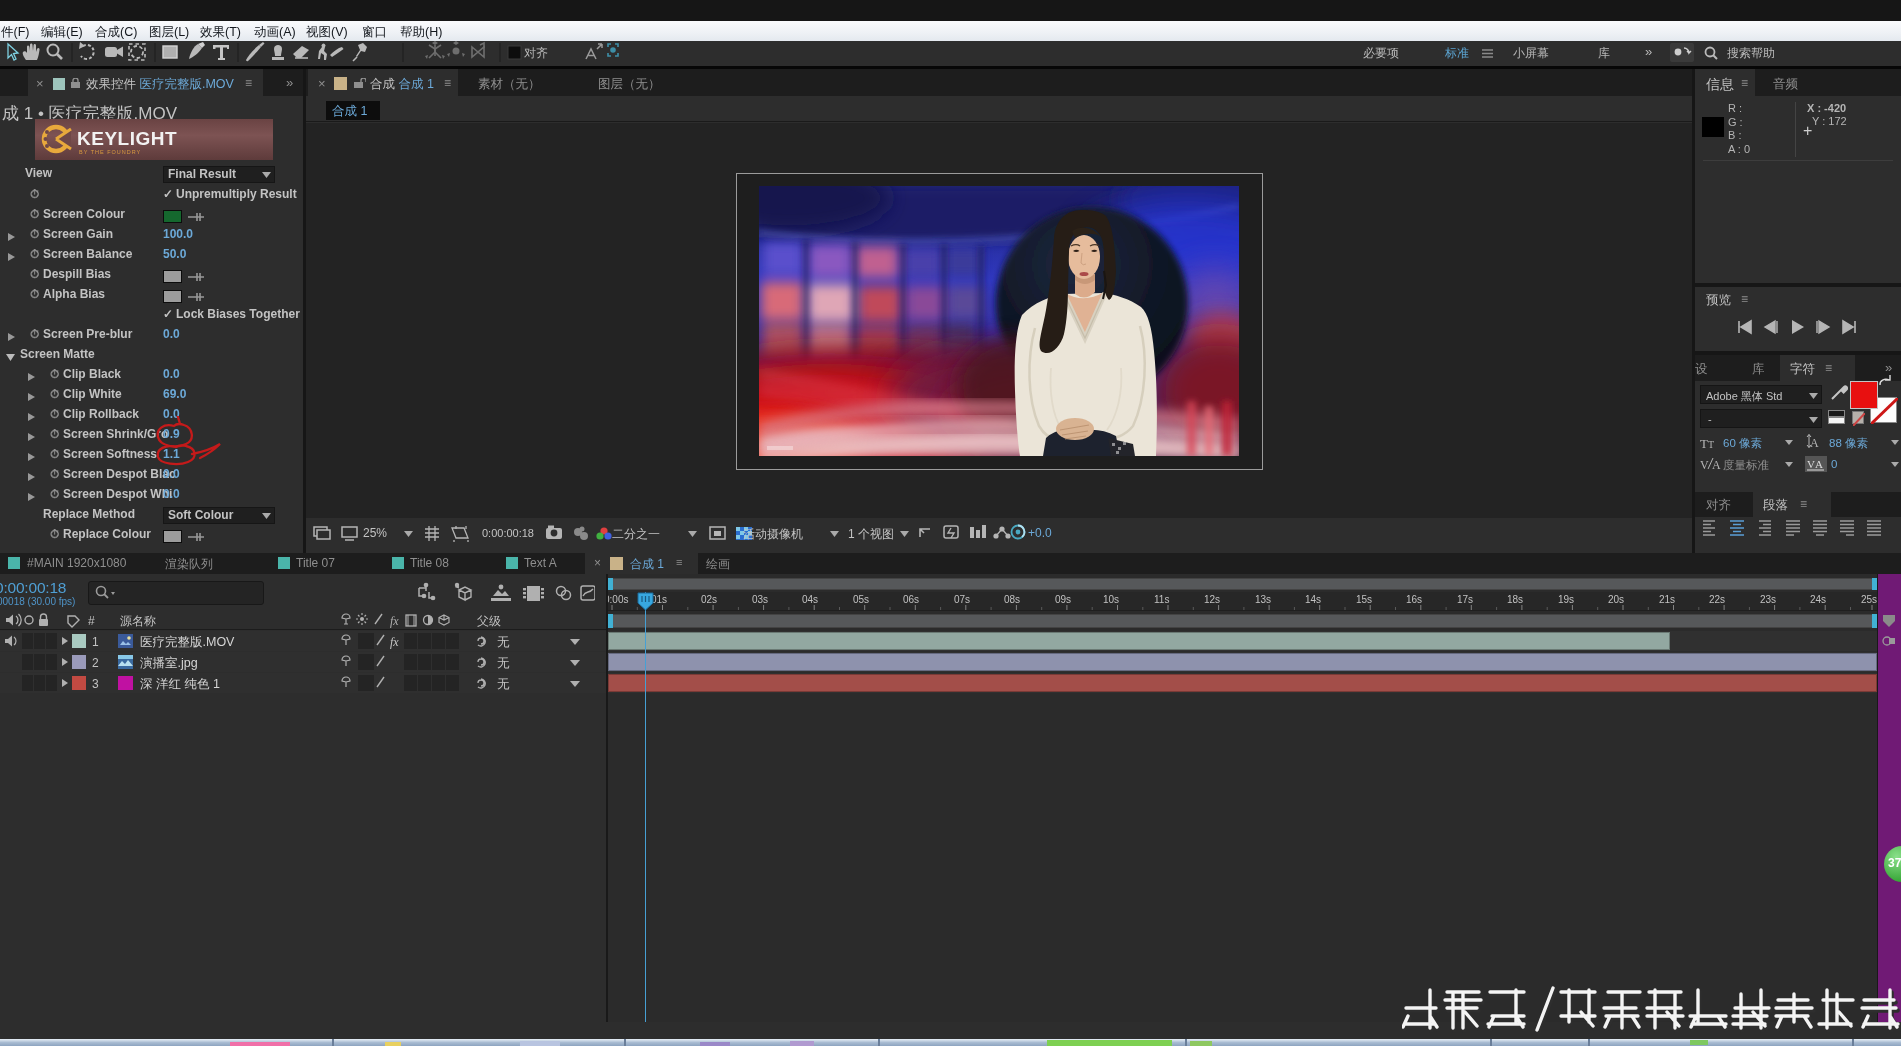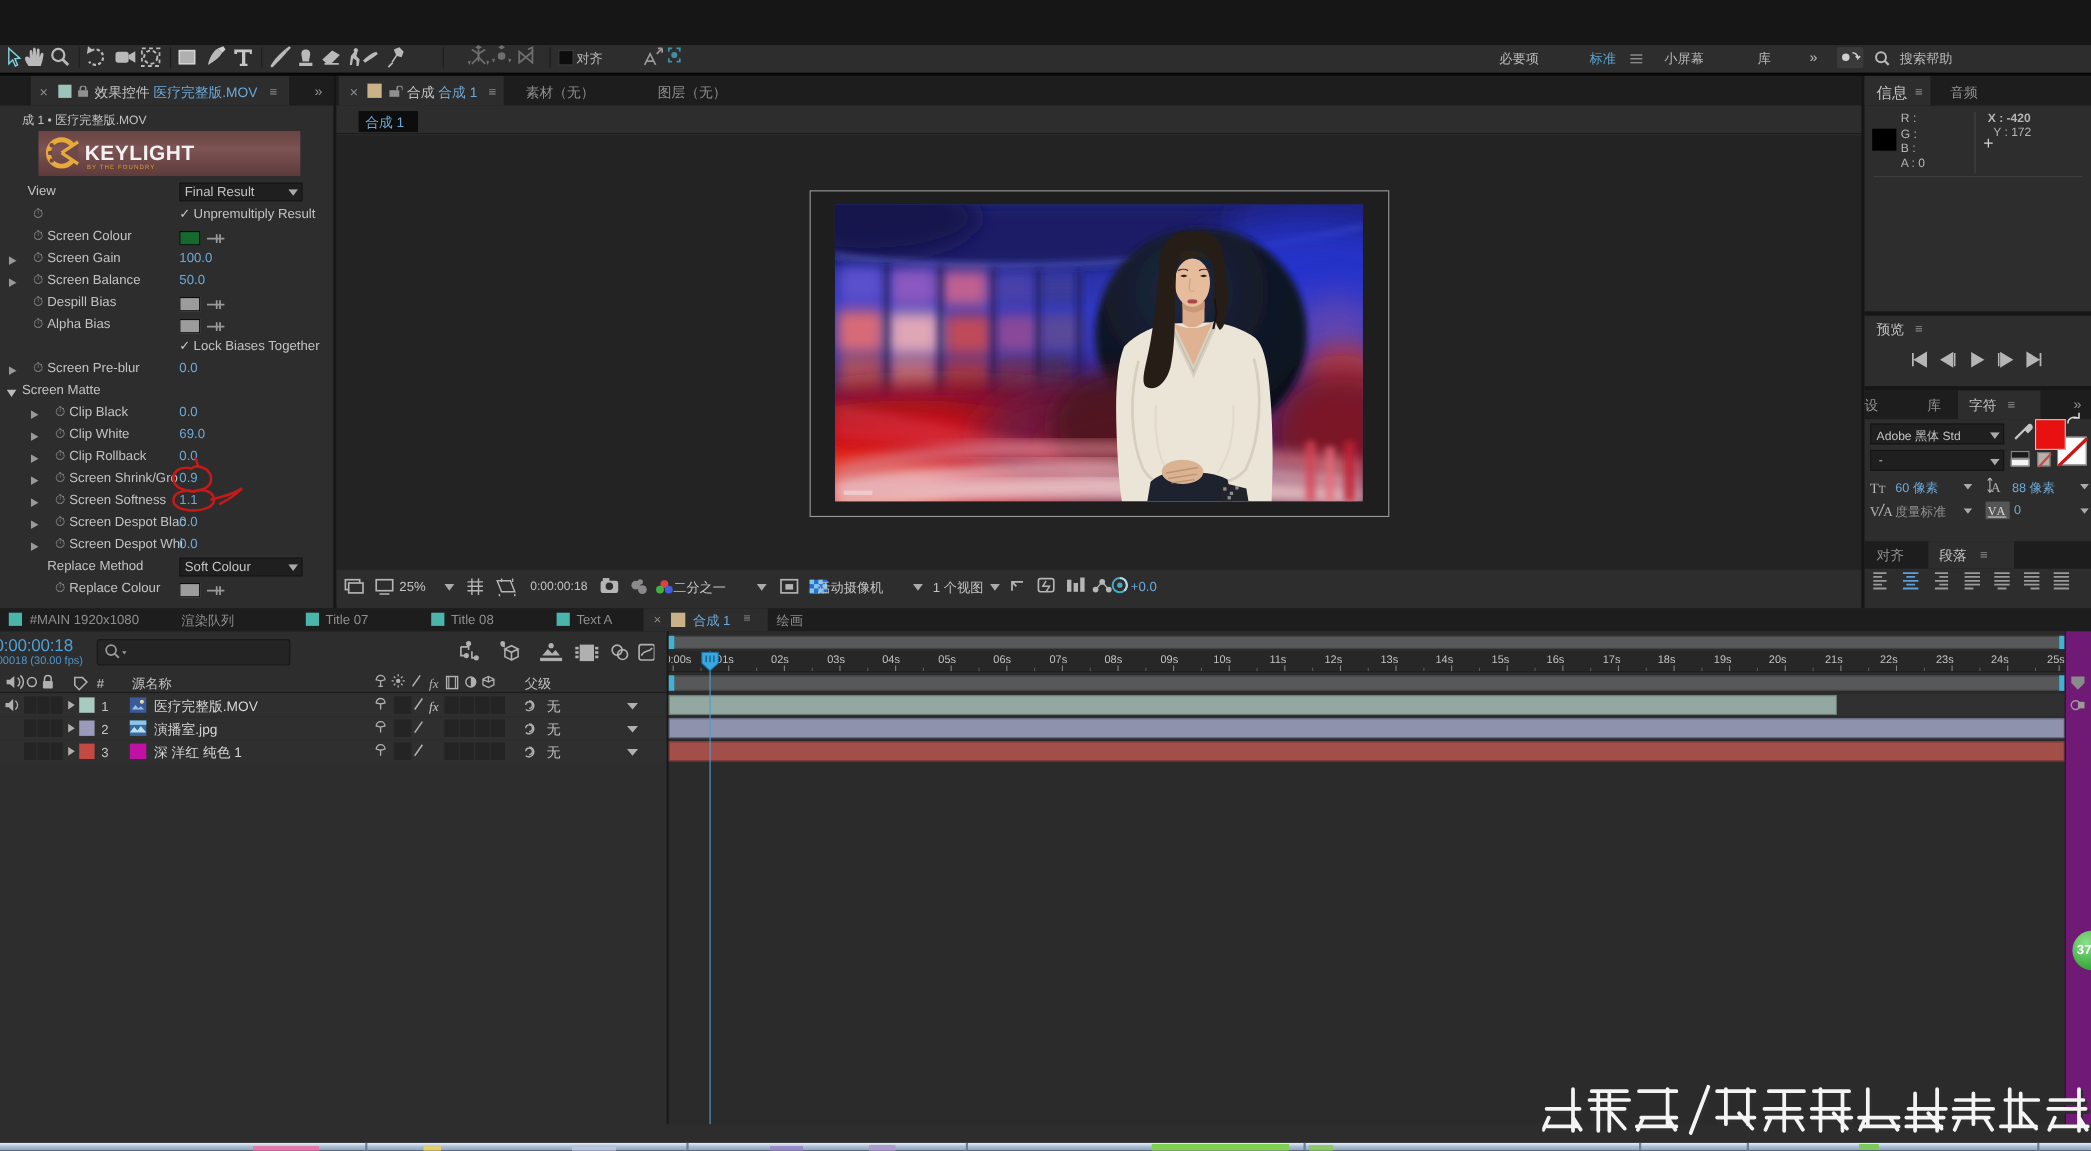--- a/index.html
+++ b/index.html
@@ -33,20 +33,31 @@
 .pval{position:absolute;left:163px;color:#6ca9d8;}
 .swatch{position:absolute;width:19px;height:13px;top:3px;}
 
 .lrow{position:absolute;left:0;width:606px;height:20px;background:#2f2f2f;}
 </style>
 </head>
 <body>
 <div id="root">
 
 
+<div id="menubar" class="abs">
+  <div class="menuitem abs" style="left:1px;">件(F)</div>
+  <div class="menuitem abs" style="left:41px;">编辑(E)</div>
+  <div class="menuitem abs" style="left:95px;">合成(C)</div>
+  <div class="menuitem abs" style="left:149px;">图层(L)</div>
+  <div class="menuitem abs" style="left:200px;">效果(T)</div>
+  <div class="menuitem abs" style="left:254px;">动画(A)</div>
+  <div class="menuitem abs" style="left:306px;">视图(V)</div>
+  <div class="menuitem abs" style="left:362px;">窗口</div>
+  <div class="menuitem abs" style="left:400px;">帮助(H)</div>
+</div>
 
 <div id="toolbar" class="abs">
 <svg class="abs" style="left:0;top:0;" width="700" height="23">
 
   <path d="M8 3 L8 17 L11.5 13.5 L14 19 L16 18 L13.5 12.5 L18 12 Z" fill="none" stroke="#7ed0e0" stroke-width="1.3"></path>
 
   <path d="M26 19 C24 16 22 13 23 11 C24 10 26 10 27 12 L27 6 C27 4 29 4 29.5 6 L30 10 L30 4 C30 2 32.5 2 32.5 4 L33 10 L33.5 4.5 C33.5 2.5 36 2.5 36 4.5 L36 11 L37 8 C38 6 40 7 39.5 9 C39 12 38.5 16 37 19 Z" fill="#b9b9b9"></path>
 
   <circle cx="53" cy="9" r="5.5" fill="none" stroke="#b9b9b9" stroke-width="2"></circle>
   <path d="M57 13 L62 18" stroke="#b9b9b9" stroke-width="2.6"></path>
@@ -140,35 +151,35 @@
     <div class="abs dim" style="left:36px;top:7px;font-size:13px;">×</div>
     <div class="abs" style="left:53px;top:7px;"><span class="teal-sq" style="background:#9dc4bc;"></span></div>
     <svg class="abs" style="left:70px;top:9px;" width="11" height="11">
           <rect x="1" y="4" width="9" height="6" fill="#8f8f8f"></rect>
           <path d="M3 4 v-1.5 a2.5 2.5 0 0 1 5 0 V4" fill="none" stroke="#8f8f8f" stroke-width="1.4"></path>
         </svg>
     <div class="abs gray" style="left:86px;top:7px;font-size:12.5px;">效果控件 <span class="blue">医疗完整版.MOV</span></div>
     <div class="abs dim" style="left:245px;top:7px;font-size:12px;">≡</div>
     <div class="abs dim" style="left:286px;top:6px;font-size:13px;">»</div>
   </div>
-  <div class="abs gray" style="left:20px;top:33px;font-size:11px;text-align:center;">成 1 • 医疗完整版.MOV</div>
+  <div class="abs gray" style="left:2px;top:33px;font-size:17px;text-align:center;">成 1 • 医疗完整版.MOV</div>
 
   <div class="abs" style="left:35px;top:50px;width:238px;height:41px;background:linear-gradient(#6a4343,#7d5353 40%,#5e3b3b);">
     <svg class="abs" width="238" height="41">
       <circle cx="21" cy="20" r="12" fill="none" stroke="#e8a93c" stroke-width="4.5"></circle>
       <path d="M21 20 L36 10 L36 30 Z" fill="#6f4848"></path>
       <path d="M21 20 L36 10 M21 20 L36 30" stroke="#e8a93c" stroke-width="3"></path>
       <circle cx="12" cy="13" r="2" fill="#6f4848"></circle>
       <circle cx="10.5" cy="20" r="2" fill="#6f4848"></circle>
       <circle cx="12" cy="27" r="2" fill="#6f4848"></circle>
       <text x="42" y="26" font-size="19" font-weight="bold" fill="#f2f2f2" font-family="Liberation Sans" letter-spacing="0.5">KEYLIGHT</text>
       <text x="44" y="35" font-size="5.5" fill="#d89a40" font-family="Liberation Sans" letter-spacing="1">BY THE FOUNDRY</text>
     </svg>
   </div>
-  <div id="paramrows" class="abs" style="left:0;top:97px;width:250px;height:387px;font-size:12px;">
+  <div id="paramrows" class="abs" style="left:0;top:97px;width:250px;height:387px;font-size:12px;font-weight:bold;">
 
     <div class="prow" style="top:0px;">
           <span class="abs gray" style="left:25px;">View</span>
       <span class="abs" style="left:163px;width:112px;height:17px;background:#1f1f1f;border:1px solid #161616;"></span>
       <span class="abs gray" style="left:168px;top:1px;">Final Result</span>
       <svg class="abs" style="left:262px;top:6px;" width="10" height="7">
             <path d="M0 0 L9 0 L4.5 6 Z" fill="#aaa"></path>
           </svg>
         </div>
     <div class="prow" style="top:21px;">

